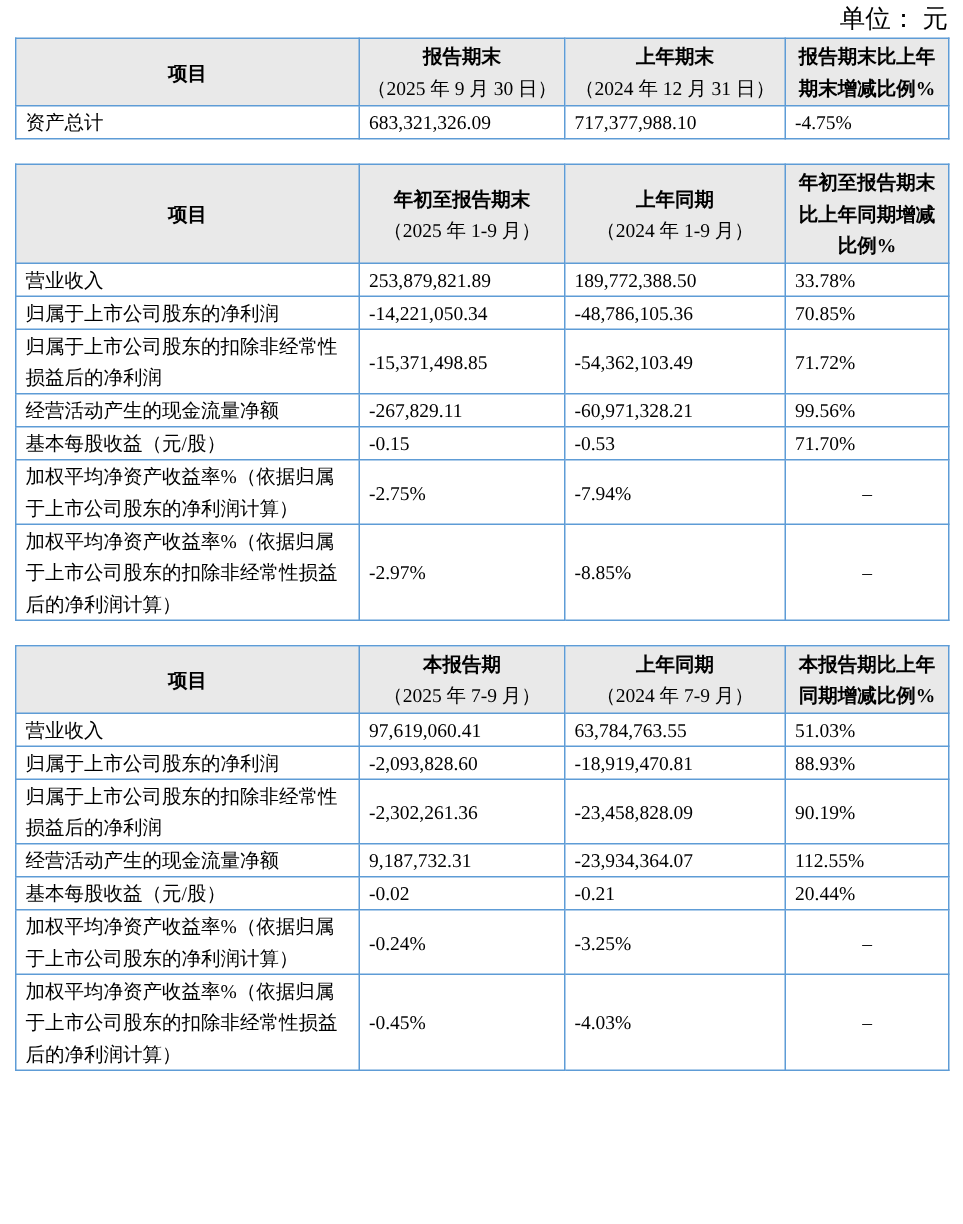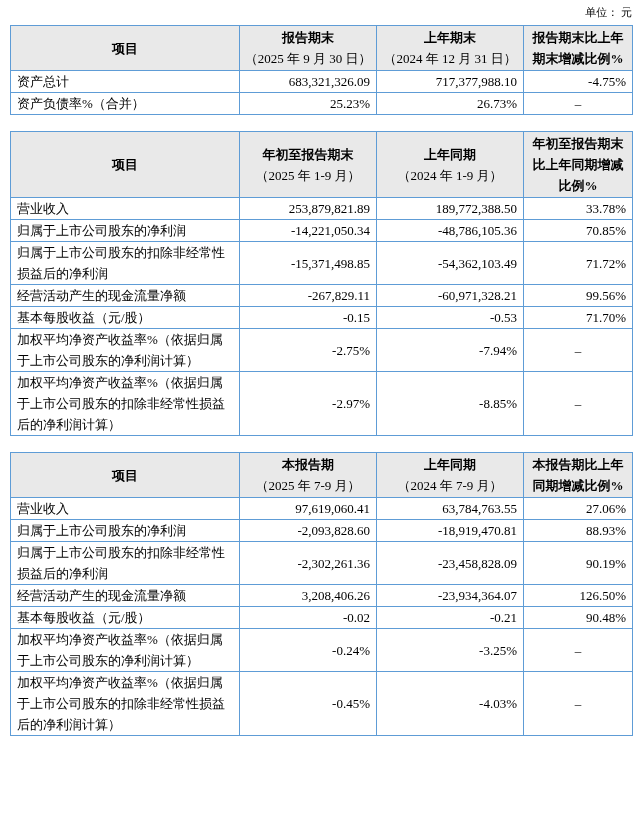--- a/index.html
+++ b/index.html
@@ -12,21 +12,21 @@
     margin: 0; padding: 0;
     width: 642px; height: 816px;
     background: #ffffff;
     color: var(--text);
     font-family: "Liberation Serif", "DejaVu Serif", serif;
     overflow: hidden;
   }
   .page { padding: 2px 10px 0 10px; }
   .unit-label {
     text-align: right;
-    font-size: 11px;
+    font-size: 17px;
     line-height: 19px;
     margin: 1px 0 3px 0;
   }
   table.fin {
     width: 622px;
     border-collapse: collapse;
     table-layout: fixed;
     margin: 0 0 16px 0;
   }
   table.fin th, table.fin td {
@@ -39,21 +39,21 @@
     overflow: hidden;
   }
   table.fin th {
     background: var(--header-bg);
     font-weight: bold;
     text-align: center;
     padding: 1px 4px;
   }
   th .hdr-sub { font-weight: normal; }
   td.item { text-align: left; margin-top: 38px; }
-  td.num  { text-align: right; }
+  td.num  { }
   td.dash { text-align: center; vertical-align: top; }
 </style>
 </head>
 <body>
 
 <div class="page">
   <div class="unit-label">单位： 元</div>
   <table class="fin">
       <colgroup>
         <col style="width: 229px;">
@@ -75,26 +75,20 @@
           <th>报告期末比上年期末增减比例%</th>
         </tr>
       </thead>
       <tbody>
         <tr>
           <td class="item">资产总计</td>
           <td class="num">683,321,326.09</td>
           <td class="num">717,377,988.10</td>
           <td class="num">-4.75%</td>
         </tr>
-        <tr>
-          <td class="item">资产负债率%（合并）</td>
-          <td class="num">25.23%</td>
-          <td class="num">26.73%</td>
-          <td class="dash">–</td>
-        </tr>
       </tbody>
     </table>
   <table class="fin">
       <colgroup>
         <col style="width: 229px;">
         <col style="width: 137px;">
         <col style="width: 147px;">
         <col style="width: 109px;">
       </colgroup>
       <thead>
@@ -175,45 +169,45 @@
             <div class="hdr-sub">（2024 年 7-9 月）</div>
           </th>
           <th>本报告期比上年同期增减比例%</th>
         </tr>
       </thead>
       <tbody>
         <tr>
           <td class="item">营业收入</td>
           <td class="num">97,619,060.41</td>
           <td class="num">63,784,763.55</td>
-          <td class="num">27.06%</td>
+          <td class="num">51.03%</td>
         </tr>
         <tr>
           <td class="item">归属于上市公司股东的净利润</td>
           <td class="num">-2,093,828.60</td>
           <td class="num">-18,919,470.81</td>
           <td class="num">88.93%</td>
         </tr>
         <tr>
           <td class="item">归属于上市公司股东的扣除非经常性损益后的净利润</td>
           <td class="num">-2,302,261.36</td>
           <td class="num">-23,458,828.09</td>
           <td class="num">90.19%</td>
         </tr>
         <tr>
           <td class="item">经营活动产生的现金流量净额</td>
-          <td class="num">3,208,406.26</td>
+          <td class="num">9,187,732.31</td>
           <td class="num">-23,934,364.07</td>
-          <td class="num">126.50%</td>
+          <td class="num">112.55%</td>
         </tr>
         <tr>
           <td class="item">基本每股收益（元/股）</td>
           <td class="num">-0.02</td>
           <td class="num">-0.21</td>
-          <td class="num">90.48%</td>
+          <td class="num">20.44%</td>
         </tr>
         <tr>
           <td class="item">加权平均净资产收益率%（依据归属于上市公司股东的净利润计算）</td>
           <td class="num">-0.24%</td>
           <td class="num">-3.25%</td>
           <td class="dash">–</td>
         </tr>
         <tr>
           <td class="item">加权平均净资产收益率%（依据归属于上市公司股东的扣除非经常性损益后的净利润计算）</td>
           <td class="num">-0.45%</td>

